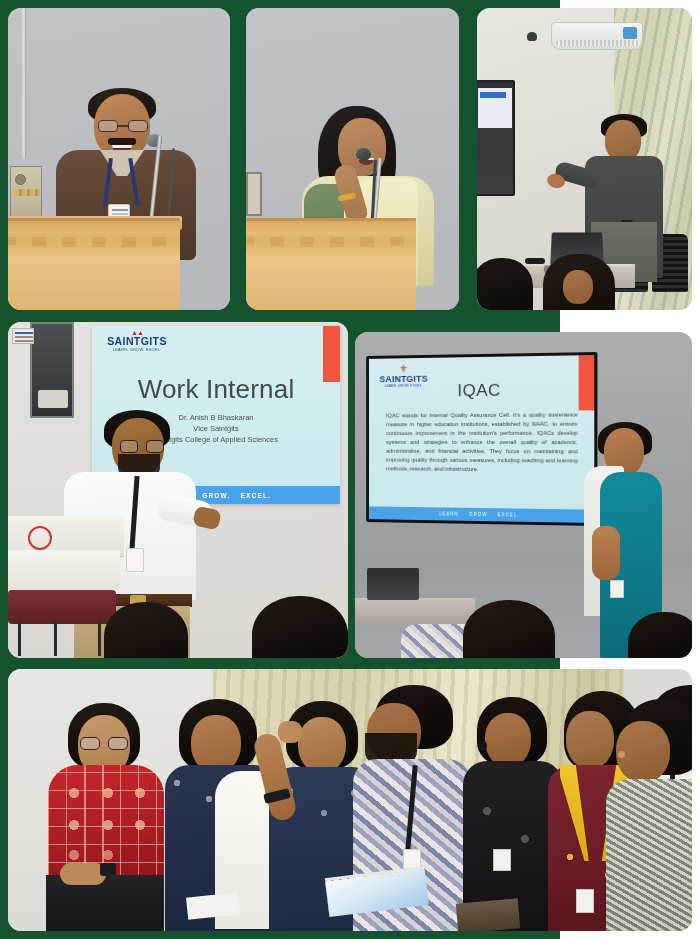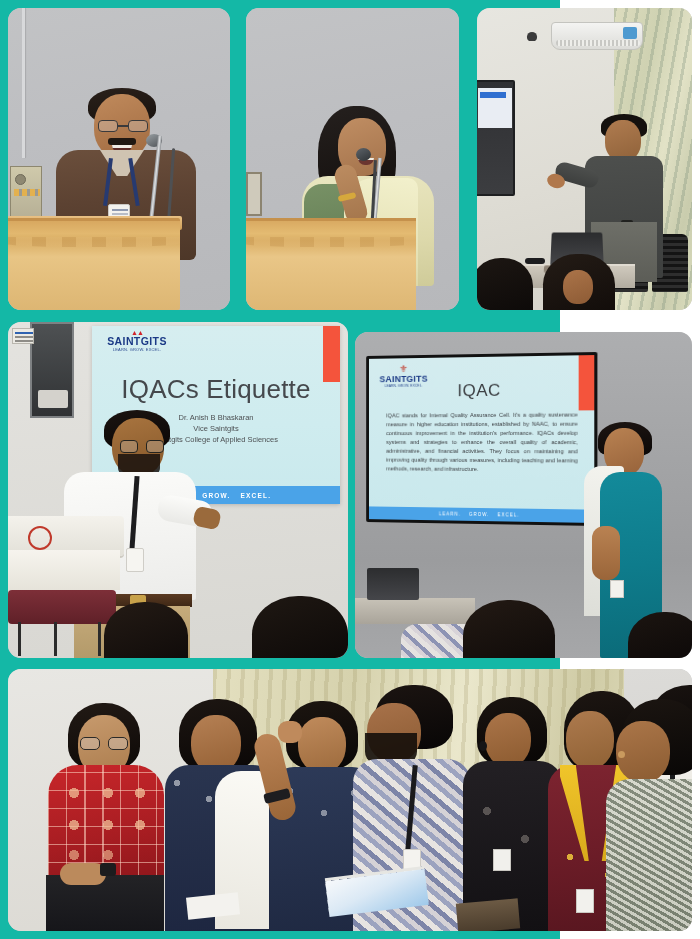--- a/index.html
+++ b/index.html
@@ -7,21 +7,21 @@
   html,body{ background:#ffffff; }
   body{
     width:700px; height:939px;
     font-family:"Liberation Sans", sans-serif;
     overflow:hidden;
     position:relative;
   }
   .collage{
     position:relative;
     width:560px; height:939px;
-    background:#14b8a6;
+    background:#14532d;
   }
 
   
   .photo{
     position:absolute;
     border-radius:13px;
     overflow:hidden;
     background:#c9c9c9;
   }
   .photo .scene{
@@ -629,21 +629,21 @@
     <div class="scene">
       <div class="wall"></div>
 
       <div class="slide">
         <div class="accent"></div>
         <div class="logo">
           <div class="mark">▲▲</div>
           <div class="name">SAINTGITS</div>
           <div class="tag">LEARN. GROW. EXCEL.</div>
         </div>
-        <div class="title">IQACs Etiquette</div>
+        <div class="title">Work Internal</div>
         <div class="sub">
           <div>Dr. Anish B Bhaskaran</div>
           <div>Vice Saintgits</div>
           <div>Saintgits College of Applied Sciences</div>
         </div>
         <div class="footer">
           <span>LEARN.</span>
           <span>GROW.</span>
           <span>EXCEL.</span>
         </div>

